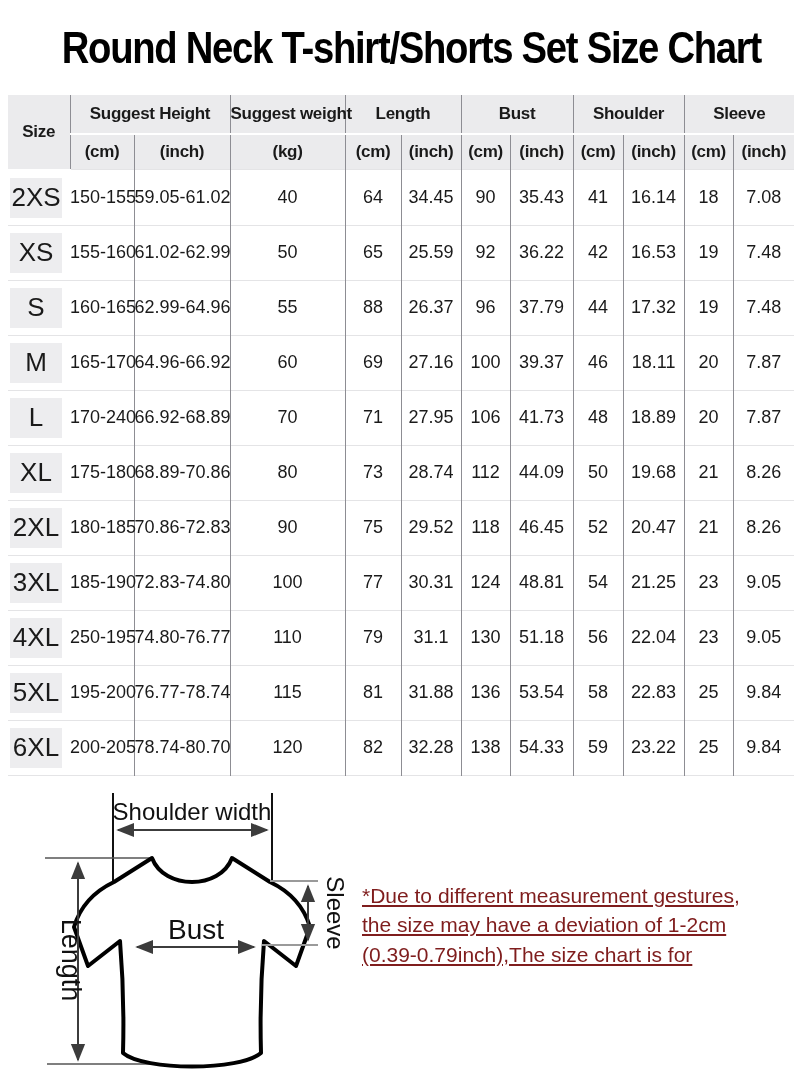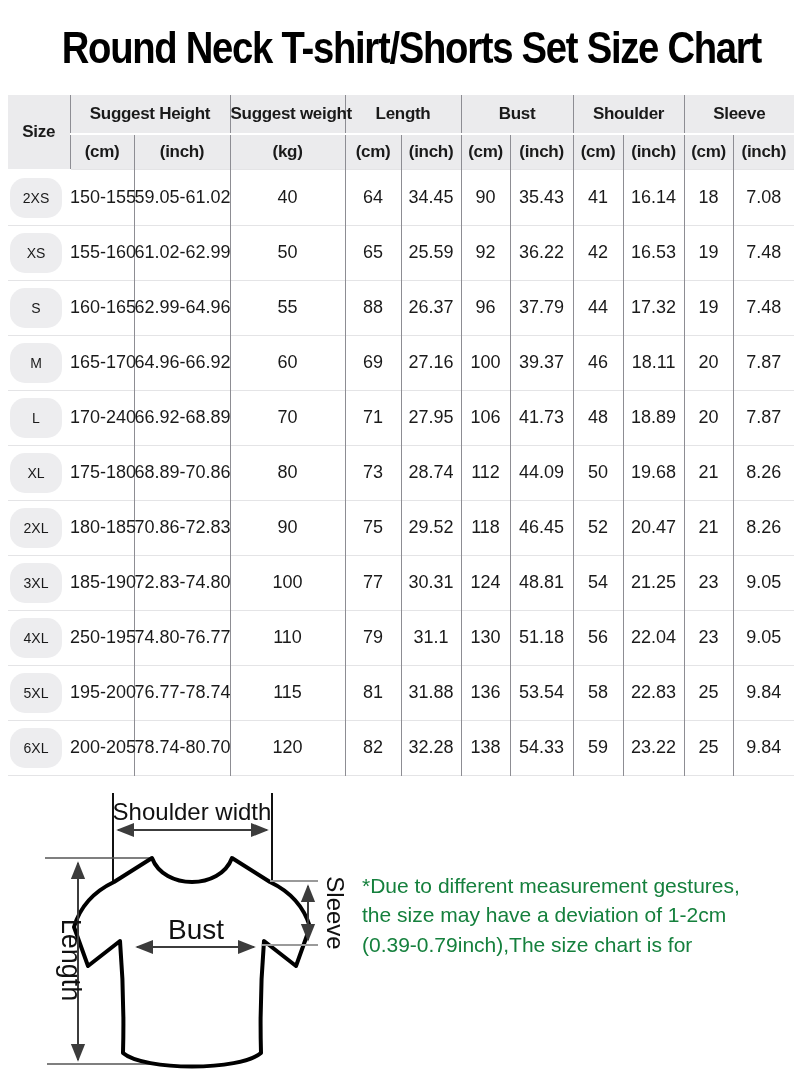--- a/index.html
+++ b/index.html
@@ -34,32 +34,32 @@
   th.size-head{font-size:19px;}
   .gl{border-left:1px solid var(--line-dark,#8d8d93);}
   .red{color:var(--red,#e60012);}
   tbody td{height:54px;border-top:1px solid var(--line-light,#e4e4e6);}
   tbody td.vl{border-left:1px solid var(--line-dark,#8d8d93);}
   td.size-cell{height:54px;}
   .size-chip{
     display:flex;align-items:center;justify-content:center;
     width:52px;height:40px;margin:0 8px 0 2px;
     background:var(--chip-bg,#ededef);
-    font-size:14px;color:var(--text,#1a1a1a);border-radius:15px;
+    font-size:26px;color:var(--text,#1a1a1a);
   }
   
   col.c-size{width:62px}col.c1{width:64px}col.c2{width:96px}col.c3{width:115px}
   col.c4{width:56px}col.c5{width:60px}col.c6{width:49px}col.c7{width:63px}
   col.c8{width:50px}col.c9{width:61px}col.c10{width:49px}col.c11{width:61px}
   
   .diagram-section{position:relative;height:300px;margin-top:11px;}
   .diagram-svg{position:absolute;left:0;top:0;}
   .note{
-    position:absolute;left:362px;top:84px;width:436px;
-    font-size:21px;line-height:29.5px;color:#15803d;
+    position:absolute;left:362px;top:94px;width:436px;
+    font-size:21px;line-height:29.5px;color:#7f1d1d;text-decoration:underline;
   }
 </style>
 </head>
 <body>
 
 <div class="title-wrap">
   <h1>Round Neck T-shirt/Shorts Set Size Chart</h1>
 </div>
 
 <table class="size-table">

